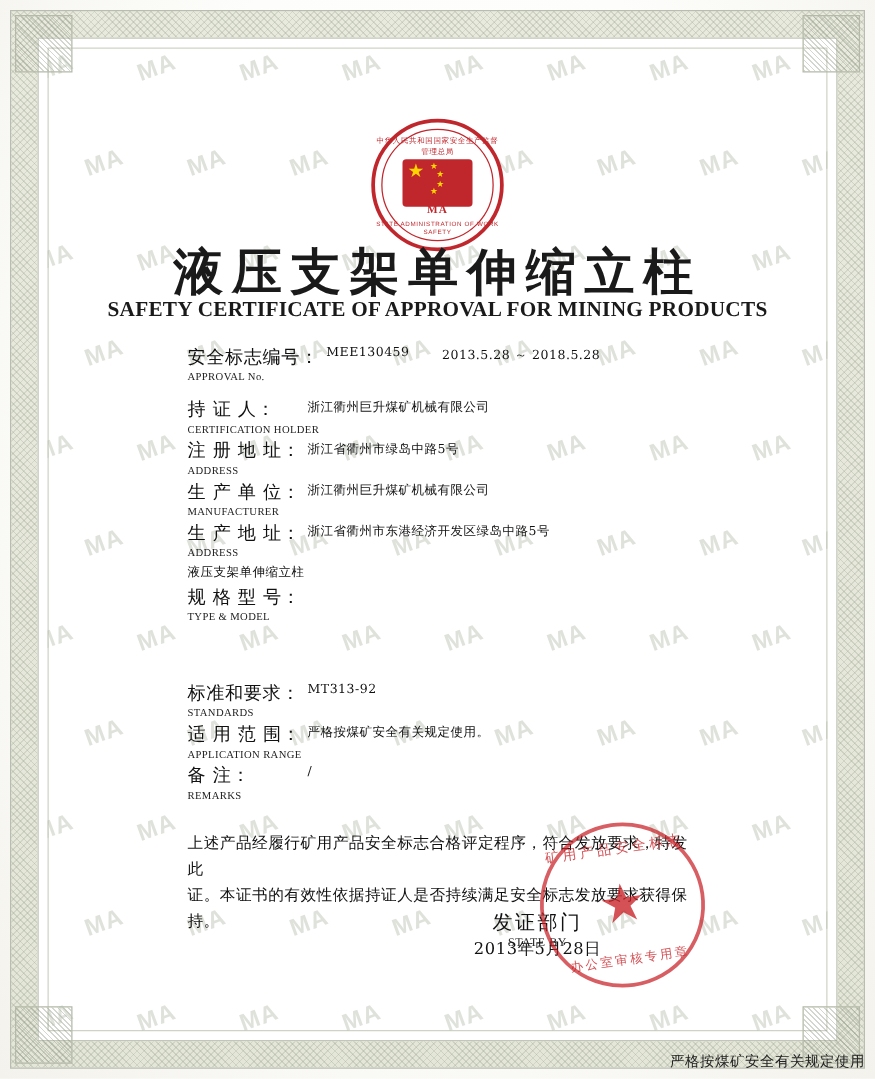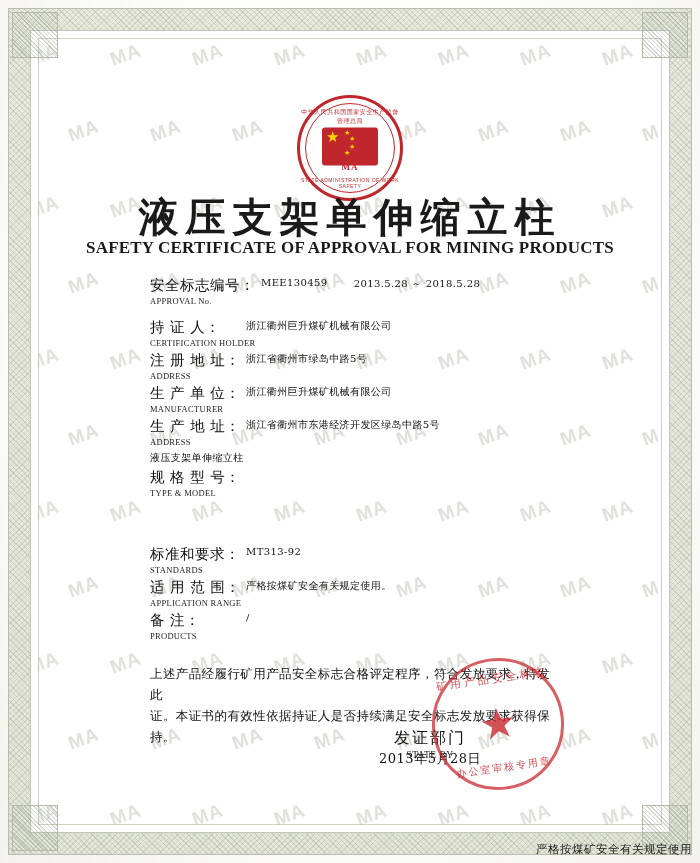--- a/index.html
+++ b/index.html
@@ -527,21 +527,21 @@
       <div class="row">
         <div class="lbl">
           <div class="cn">适 用 范 围：</div>
           <div class="en">APPLICATION RANGE</div>
         </div>
         <div class="val">严格按煤矿安全有关规定使用。</div>
       </div>
       <div class="row">
         <div class="lbl">
           <div class="cn">备 注：</div>
-          <div class="en">PRODUCTS</div>
+          <div class="en">REMARKS</div>
         </div>
         <div class="val">/</div>
       </div>
     </div>
 
   <div class="statement">
     <div>上述产品经履行矿用产品安全标志合格评定程序，符合发放要求，特发此</div>
     <div>证。本证书的有效性依据持证人是否持续满足安全标志发放要求获得保持。</div>
   </div>
 

